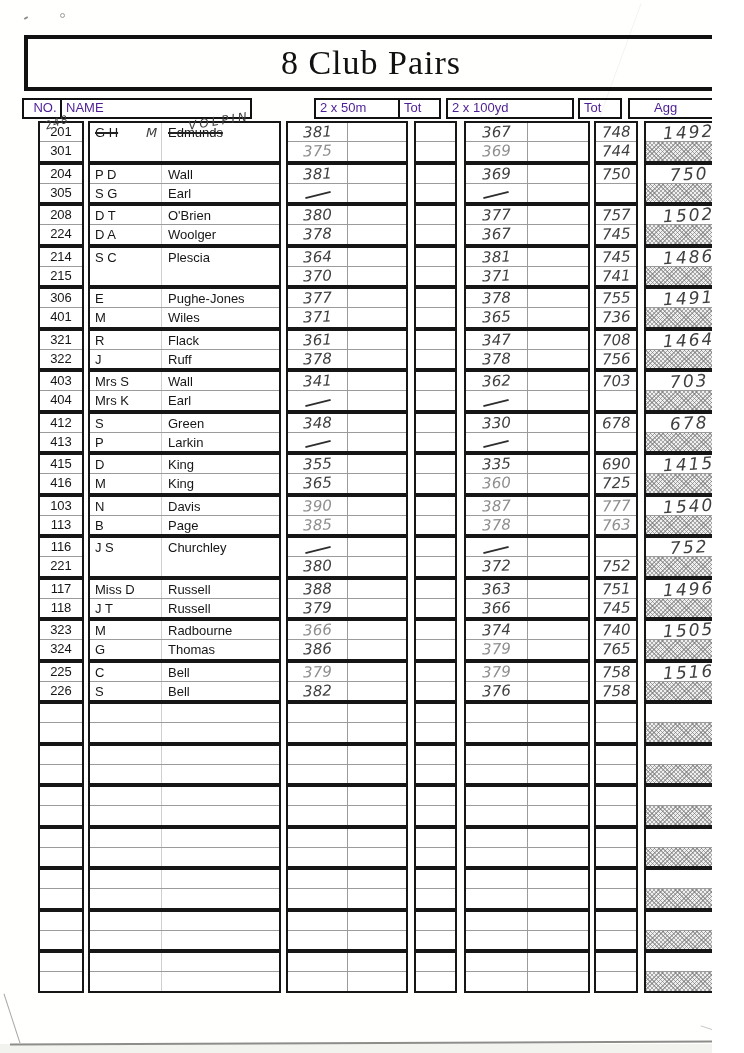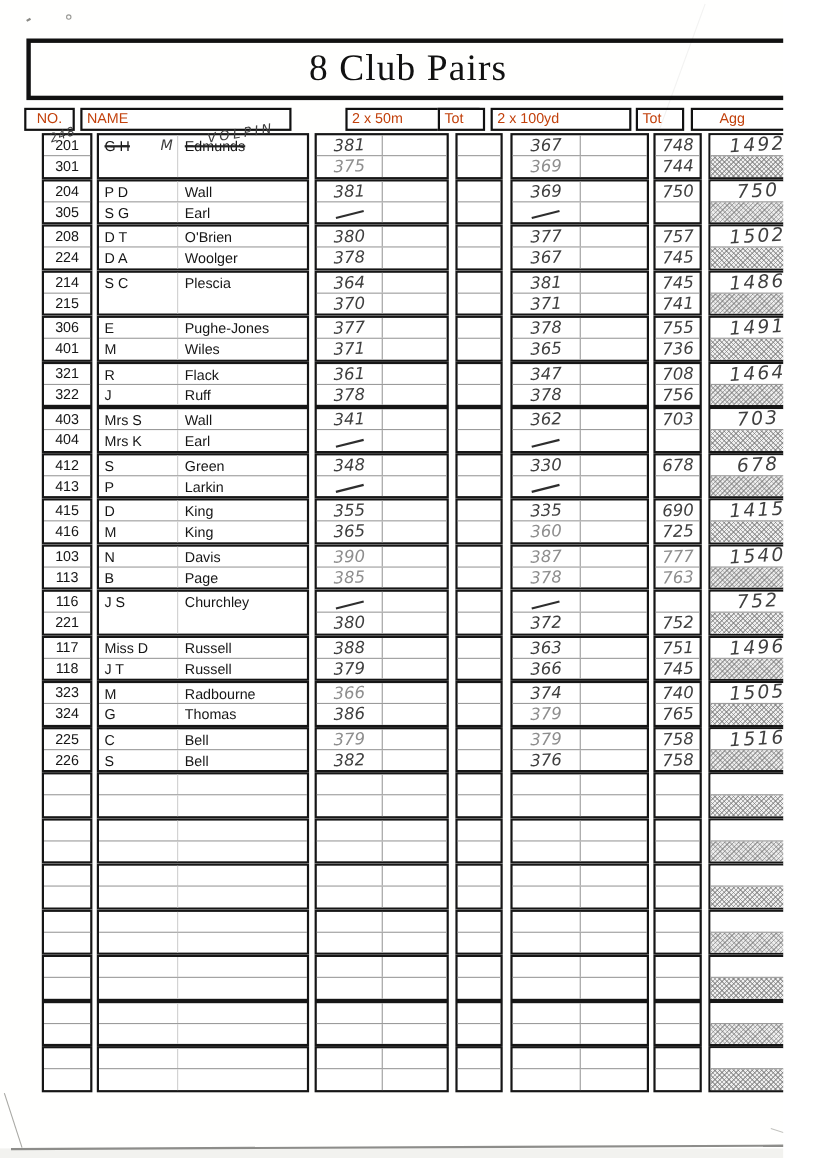--- a/index.html
+++ b/index.html
@@ -19,25 +19,25 @@
   }
   .title {
     font-family:"Liberation Serif", serif;
     font-size:34px; color:#111; letter-spacing:1px;
   }
 
   
   .hdr {
     position:absolute; top:98px; height:21px;
     border:2px solid #111; box-sizing:border-box;
-    font-size:13px; line-height:16px; color:#c2410c;
+    font-size:13px; line-height:16px; color:#4c1d95;
     padding-left:4px; background:#fff; white-space:nowrap; overflow:hidden;
   }
   #h-no   { left:22px;  width:46px;  text-align:center; padding-left:0; }
-  #h-name { left:73px;  width:192px; }
+  #h-name { left:60px;  width:192px; }
   #h-50   { left:270px; width:122px;margin-left:44px; }
   #h-tot1 { left:398px; width:43px; }
   #h-100  { left:446px; width:128px; }
   #h-tot2 { left:578px; width:44px; }
   #h-agg  { left:628px; width:90px;padding-left:24px; }
 
   
   .col { position:absolute; top:121px;margin-left:16px; }
   #col-no   { left:22px;  width:46px; }
   #col-name { left:72px;  width:193px; }

